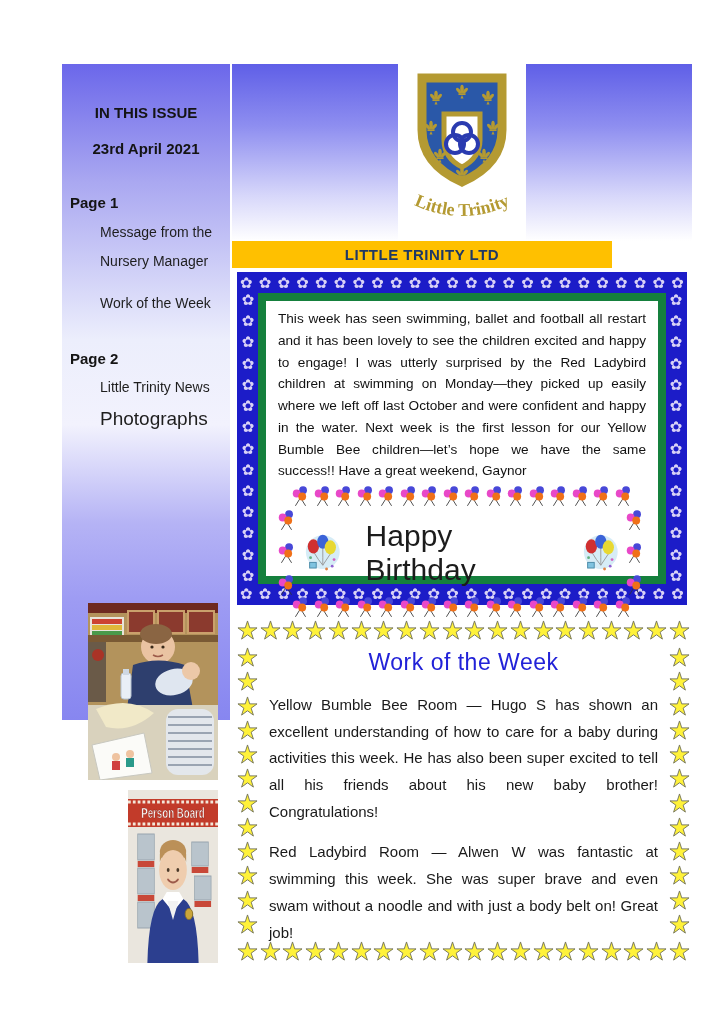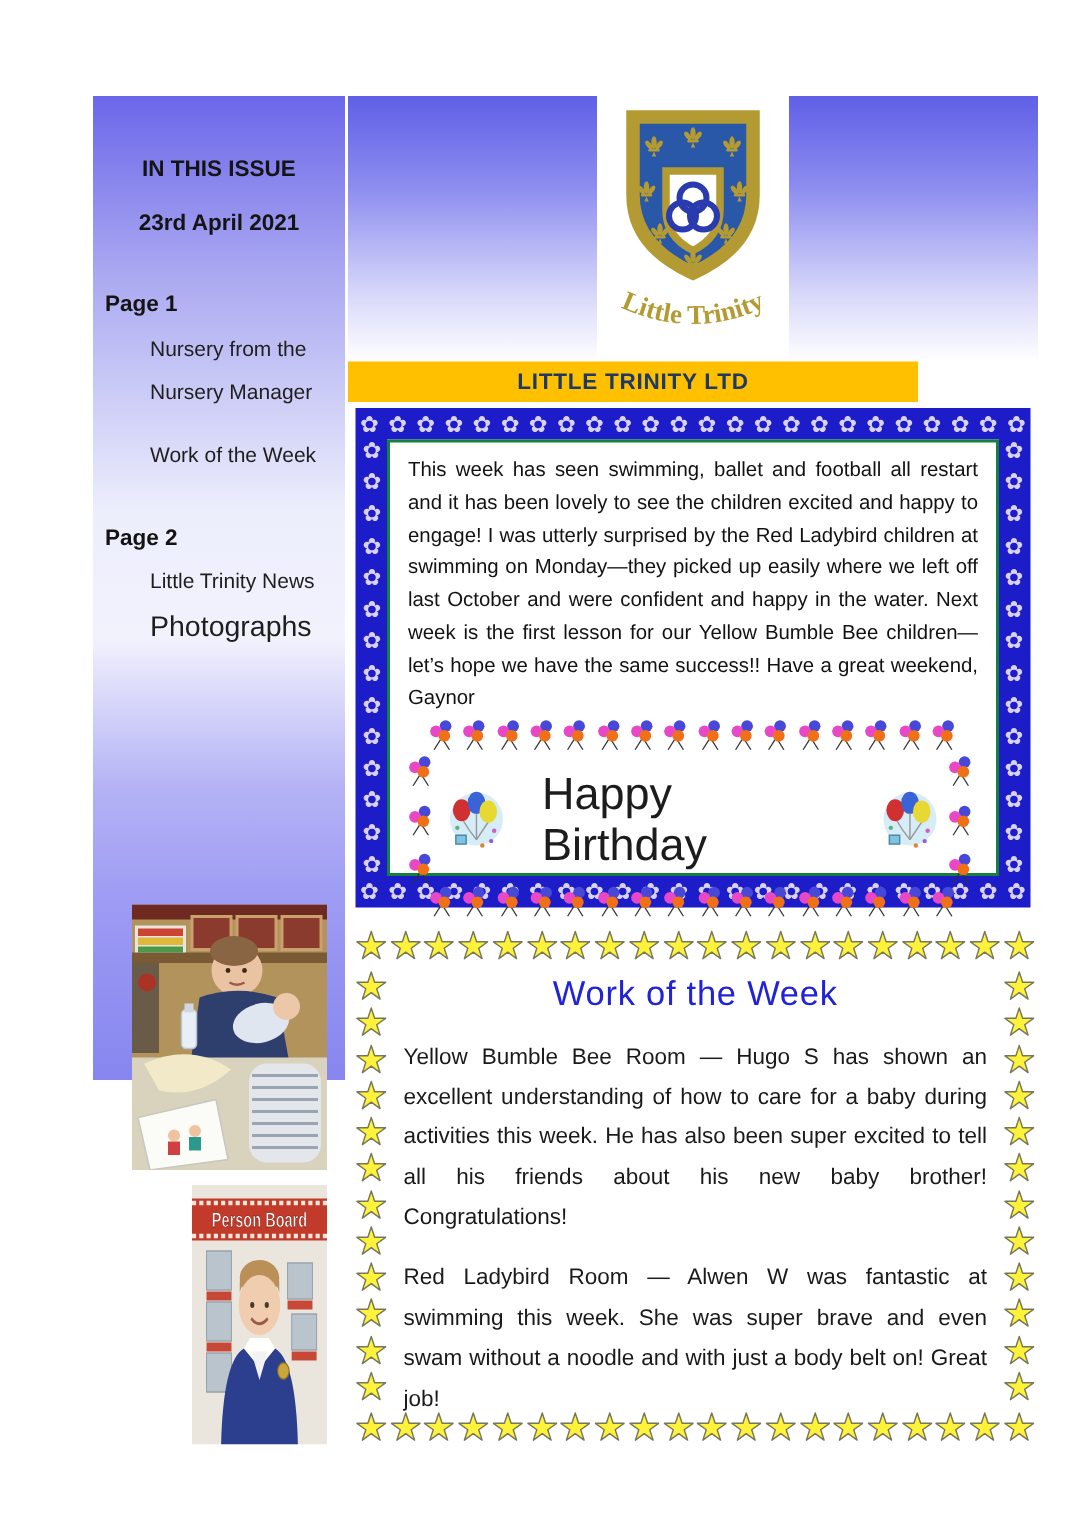--- a/index.html
+++ b/index.html
@@ -34,21 +34,21 @@
 
   
   .flower-box { position:absolute; left:237px; top:272px; width:450px; height:333px; background:#1C1CC8; padding:21px; }
   .fstrip { position:absolute; display:flex; overflow:hidden; }
   .fs-top    { top:2px;    left:3px; right:3px; height:18px; justify-content:space-between; align-items:center; }
   .fs-bottom { bottom:2px; left:3px; right:3px; height:18px; justify-content:space-between; align-items:center; }
   .fs-left   { left:2px;  top:21px; bottom:21px; width:18px; flex-direction:column; justify-content:space-between; align-items:center; }
   .fs-right  { right:2px; top:21px; bottom:21px; width:18px; flex-direction:column; justify-content:space-between; align-items:center; }
   .flower { font-family:"DejaVu Sans", sans-serif; font-size:15px; line-height:1; color:#D9D2F6; }
 
-  .inner-white { width:100%; height:100%; background:#ffffff; border:2px solid #15803d; padding:7px 12px 5px; }
+  .inner-white { width:100%; height:100%; background:#ffffff; border:8px solid #15803d; padding:7px 12px 5px; }
   .message-text { font-size:13.6px; line-height:1.6; text-align:justify; color:#121212; }
 
   
   .birthday { position:relative; margin-top:3px; height:136px; }
   .bstrip { position:absolute; display:flex; }
   .bb-top    { top:0;    left:14px; right:14px; height:25px; justify-content:space-between; }
   .bb-bottom { bottom:0; left:14px; right:14px; height:25px; justify-content:space-between; }
   .bb-left   { left:0;  top:24px; bottom:24px; width:20px; flex-direction:column; justify-content:space-between; }
   .bb-right  { right:0; top:24px; bottom:24px; width:20px; flex-direction:column; justify-content:space-between; }
   .balloon-svg { width:17px; height:23px; }
@@ -73,21 +73,21 @@
 </style>
 </head>
 <body>
 
 <div class="page">
 
   <aside class="sidebar">
     <div class="sb-heading">IN THIS ISSUE</div>
     <div class="sb-date">23rd April 2021</div>
     <div class="sb-page1">Page 1</div>
-    <div class="sb-i1">Nursery from the</div>
+    <div class="sb-i1">Message from the</div>
     <div class="sb-i2">Nursery  Manager</div>
     <div class="sb-i3">Work of the Week</div>
     <div class="sb-page2">Page 2</div>
     <div class="sb-i4">Little Trinity  News</div>
     <div class="sb-i5">Photographs</div>
 
     <div class="sb-photo1">
       <svg viewBox="0 0 130 177" preserveAspectRatio="none">
         <rect width="130" height="177" fill="#b3935c"></rect>
         <rect x="0" y="0" width="130" height="10" fill="#6e2a20"></rect>

